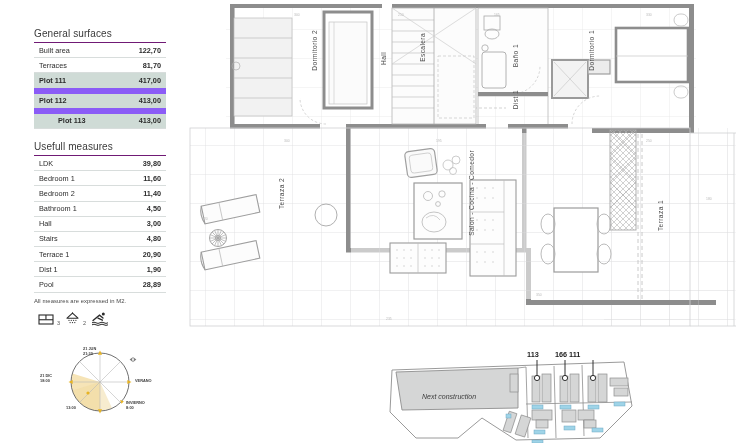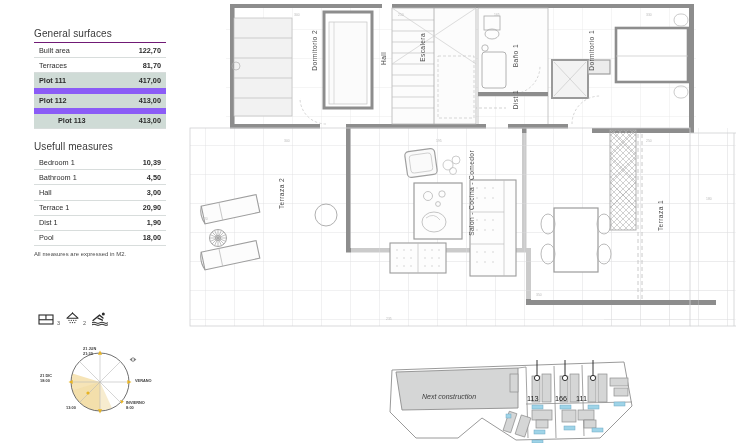--- a/index.html
+++ b/index.html
@@ -29,21 +29,21 @@
   .sun-lab{position:absolute;font-size:3.9px;line-height:1.25;color:#3a3a3a;font-weight:bold;}
 
   
   #floorplan{position:absolute;left:176px;top:0px;width:580px;height:348px;}
   .fp-svg{position:absolute;left:0;top:0;}
   .rlabel{position:absolute;font-size:6.6px;color:#4d4d4d;
      writing-mode:vertical-rl;transform:rotate(180deg);letter-spacing:.4px;white-space:nowrap;}
 
   
   #siteplan{position:absolute;left:386px;top:352px;width:250px;height:91px;}
-  .plot-num{position:absolute;font-size:7.3px;font-weight:normal;color:#1d1d1d;margin-top:44px;}
+  .plot-num{position:absolute;font-size:7.3px;font-weight:bold;color:#1d1d1d;}
   .nc-label{position:absolute;font-size:7px;color:#3d3d3d;font-style:italic;}
 </style>
 </head>
 <body>
 
 <div id="info-panel">
 
   <div class="tbl-title">General surfaces</div>
 
   <table class="surf">
@@ -68,43 +68,55 @@
         <td>Plot 113</td>
         <td class="val">413,00</td>
       </tr>
     </tbody>
   </table>
 
   <div class="tbl-title" style="margin-top:12px;">Usefull measures</div>
 
   <table class="surf">
     <tbody>
+      <tr class="first">
+        <td>LDK</td>
+        <td class="val">39,80</td>
+      </tr>
       <tr>
         <td>Bedroom 1</td>
-        <td class="val">10,39</td>
+        <td class="val">11,60</td>
+      </tr>
+      <tr>
+        <td>Bedroom 2</td>
+        <td class="val">11,40</td>
       </tr>
       <tr>
         <td>Bathroom 1</td>
         <td class="val">4,50</td>
       </tr>
       <tr>
         <td>Hall</td>
         <td class="val">3,00</td>
       </tr>
       <tr>
+        <td>Stairs</td>
+        <td class="val">4,80</td>
+      </tr>
+      <tr>
         <td>Terrace 1</td>
         <td class="val">20,90</td>
       </tr>
       <tr>
         <td>Dist 1</td>
         <td class="val">1,90</td>
       </tr>
       <tr>
         <td>Pool</td>
-        <td class="val">18,00</td>
+        <td class="val">28,89</td>
       </tr>
     </tbody>
   </table>
 
   <div class="footnote">All measures are expressed in M2.</div>
 </div>
 
 <div id="amenities">
   <div class="amen">
     <svg class="ic" width="16" height="13" viewBox="0 0 16 13">
@@ -491,14 +503,14 @@
       <circle cx="151" cy="26" r="2.6" fill="#ffffff" stroke="#1d1d1d" stroke-width="0.9"></circle>
       <line x1="179" y1="8" x2="179" y2="24" stroke="#1d1d1d" stroke-width="0.9"></line>
       <circle cx="179" cy="26" r="2.6" fill="#ffffff" stroke="#1d1d1d" stroke-width="0.9"></circle>
       <line x1="207" y1="8" x2="207" y2="24" stroke="#1d1d1d" stroke-width="0.9"></line>
       <circle cx="207" cy="26" r="2.6" fill="#ffffff" stroke="#1d1d1d" stroke-width="0.9"></circle>
     </g>
   </svg>
   <div class="nc-label" style="left:36px;top:41px;">Next construction</div>
   <div class="plot-num" style="left:141px;top:-2px;">113</div>
   <div class="plot-num" style="left:169px;top:-2px;">166</div>
-  <div class="plot-num" style="left:190px;top:-2px;">111</div>
+  <div class="plot-num" style="left:183px;top:-2px;">111</div>
 </div>
 
 </body></html>

